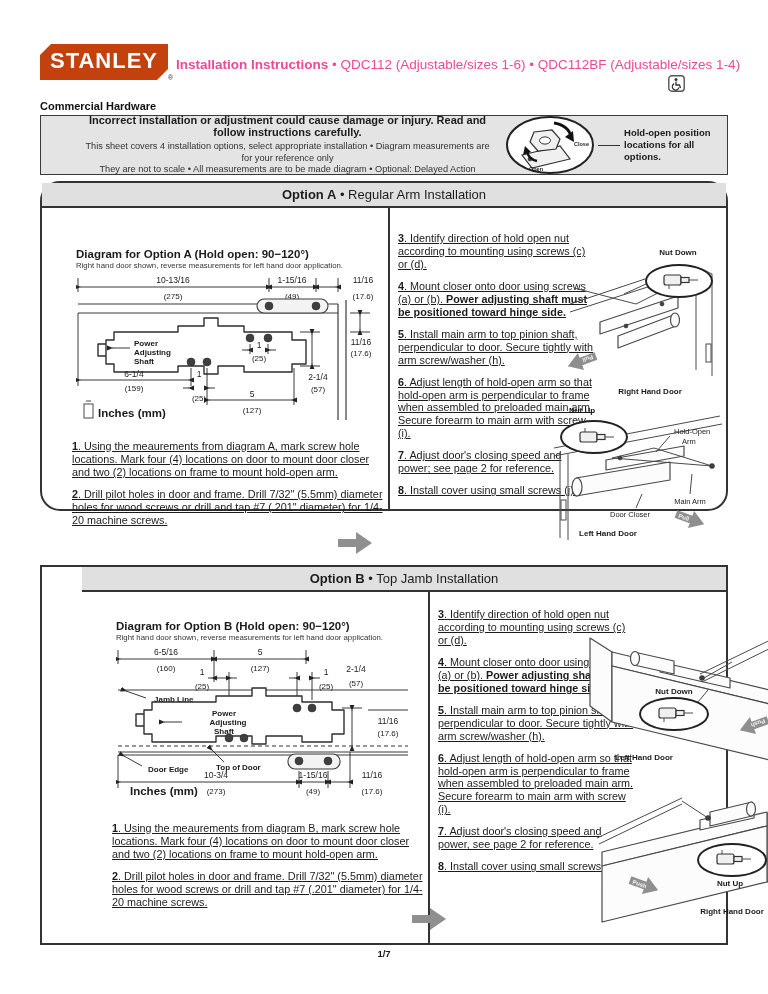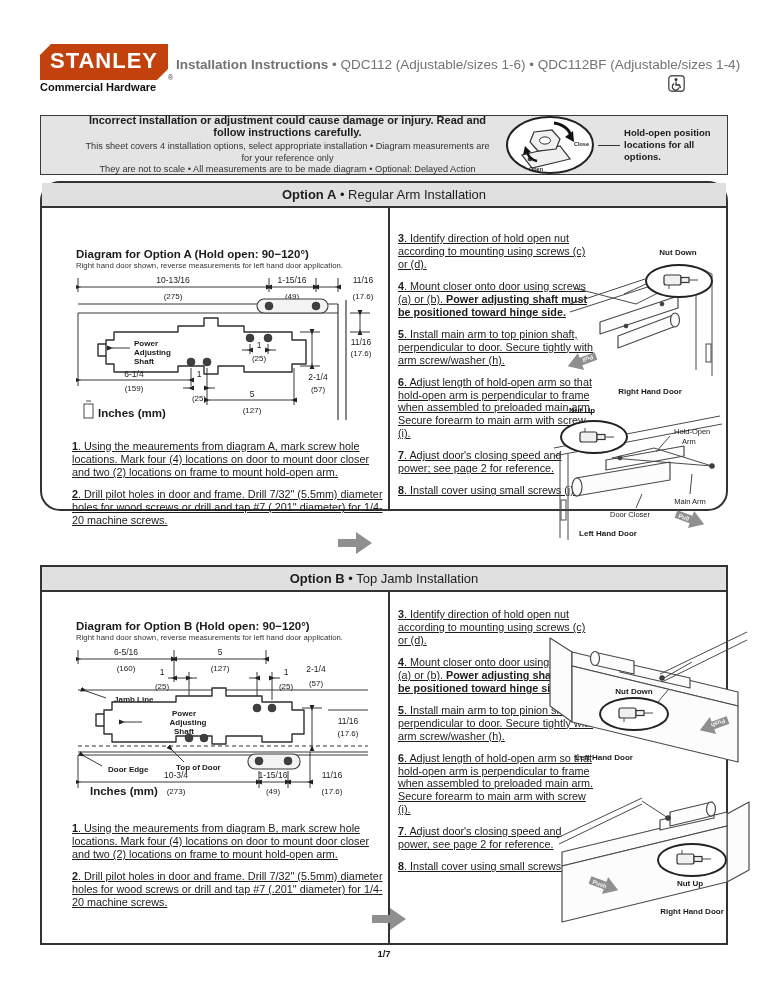--- a/index.html
+++ b/index.html
@@ -4,36 +4,36 @@
 <style>
   html,body{margin:0;padding:0;background:#888;}
   .page{position:relative;width:768px;height:994px;background:#fff;margin:0 auto;
         font-family:"Liberation Sans",sans-serif;color:#1c1c1c;overflow:hidden;}
   
   .logo-block{position:absolute;left:40px;top:44px;width:128px;}
   .logo-box{position:relative;background:#c2410c;color:#fff;font-weight:bold;font-size:22px;
             letter-spacing:1px;text-align:center;padding:4px 4px 6px;
             clip-path:polygon(11px 0,100% 0,100% calc(100% - 11px),calc(100% - 11px) 100%,0 100%,0 11px);}
   .logo-reg{position:absolute;left:168px;top:74px;font-size:7px;color:#333;}
-  .logo-sub{font-weight:bold;font-size:11px;margin-top:1px;color:#111;}
-  .doc-title{position:absolute;left:176px;top:57px;font-size:13.5px;color:#737373;}
+  .logo-sub{font-weight:bold;font-size:11px;margin-top:20px;color:#111;}
+  .doc-title{position:absolute;left:176px;top:57px;font-size:13.5px;color:#ec4899;}
   .ada{position:absolute;left:668px;top:75px;width:17px;height:17px;}
   
   .warn{position:absolute;left:40px;top:115px;width:688px;height:60px;box-sizing:border-box;
         border:1px solid #3a3a3a;background:#e4e4e4;display:flex;align-items:center;padding-left:24px;}
   .warn-text{width:478px;text-align:center;padding-left:14px;}
   .warn-head{font-size:11px;font-weight:bold;margin-bottom:3px;}
   .warn-line{font-size:9.2px;color:#333;line-height:1.25;}
   .warn-fig{width:94px;height:60px;flex:none;margin-left:8px;}
   .warn-link{width:22px;border-top:1.5px solid #333;flex:none;}
   .warn-note{width:118px;font-size:9.5px;font-weight:bold;line-height:1.25;padding-left:4px;}
   
   .opt{position:absolute;left:40px;width:688px;box-sizing:border-box;border:2px solid #333;background:#fff;}
   .opt-a{top:181px;height:330px;border-radius:20px;}
-  .opt-b{top:565px;height:380px;}
+  .opt-b{top:565px;height:380px;padding-left:40px;}
   .opt-hd{height:23px;background:#e0e0e0;border-bottom:2px solid #333;text-align:center;
           line-height:23px;font-size:13px;}
   .opt-body{position:relative;height:calc(100% - 25px);}
   .divider{position:absolute;left:346px;top:0;bottom:0;width:2px;background:#333;}
   .diag{position:absolute;left:34px;width:312px;}
   .diag-a{top:40px;} .diag-b{top:28px;}
   .diag-title{font-size:11.5px;font-weight:bold;}
   .diag-sub{font-size:7.8px;color:#333;margin-top:1px;}
   .steps{font-size:10.8px;line-height:1.2;color:#1c1c1c;text-decoration:underline;}
   .steps .step{margin:0 0 9px 0;}

